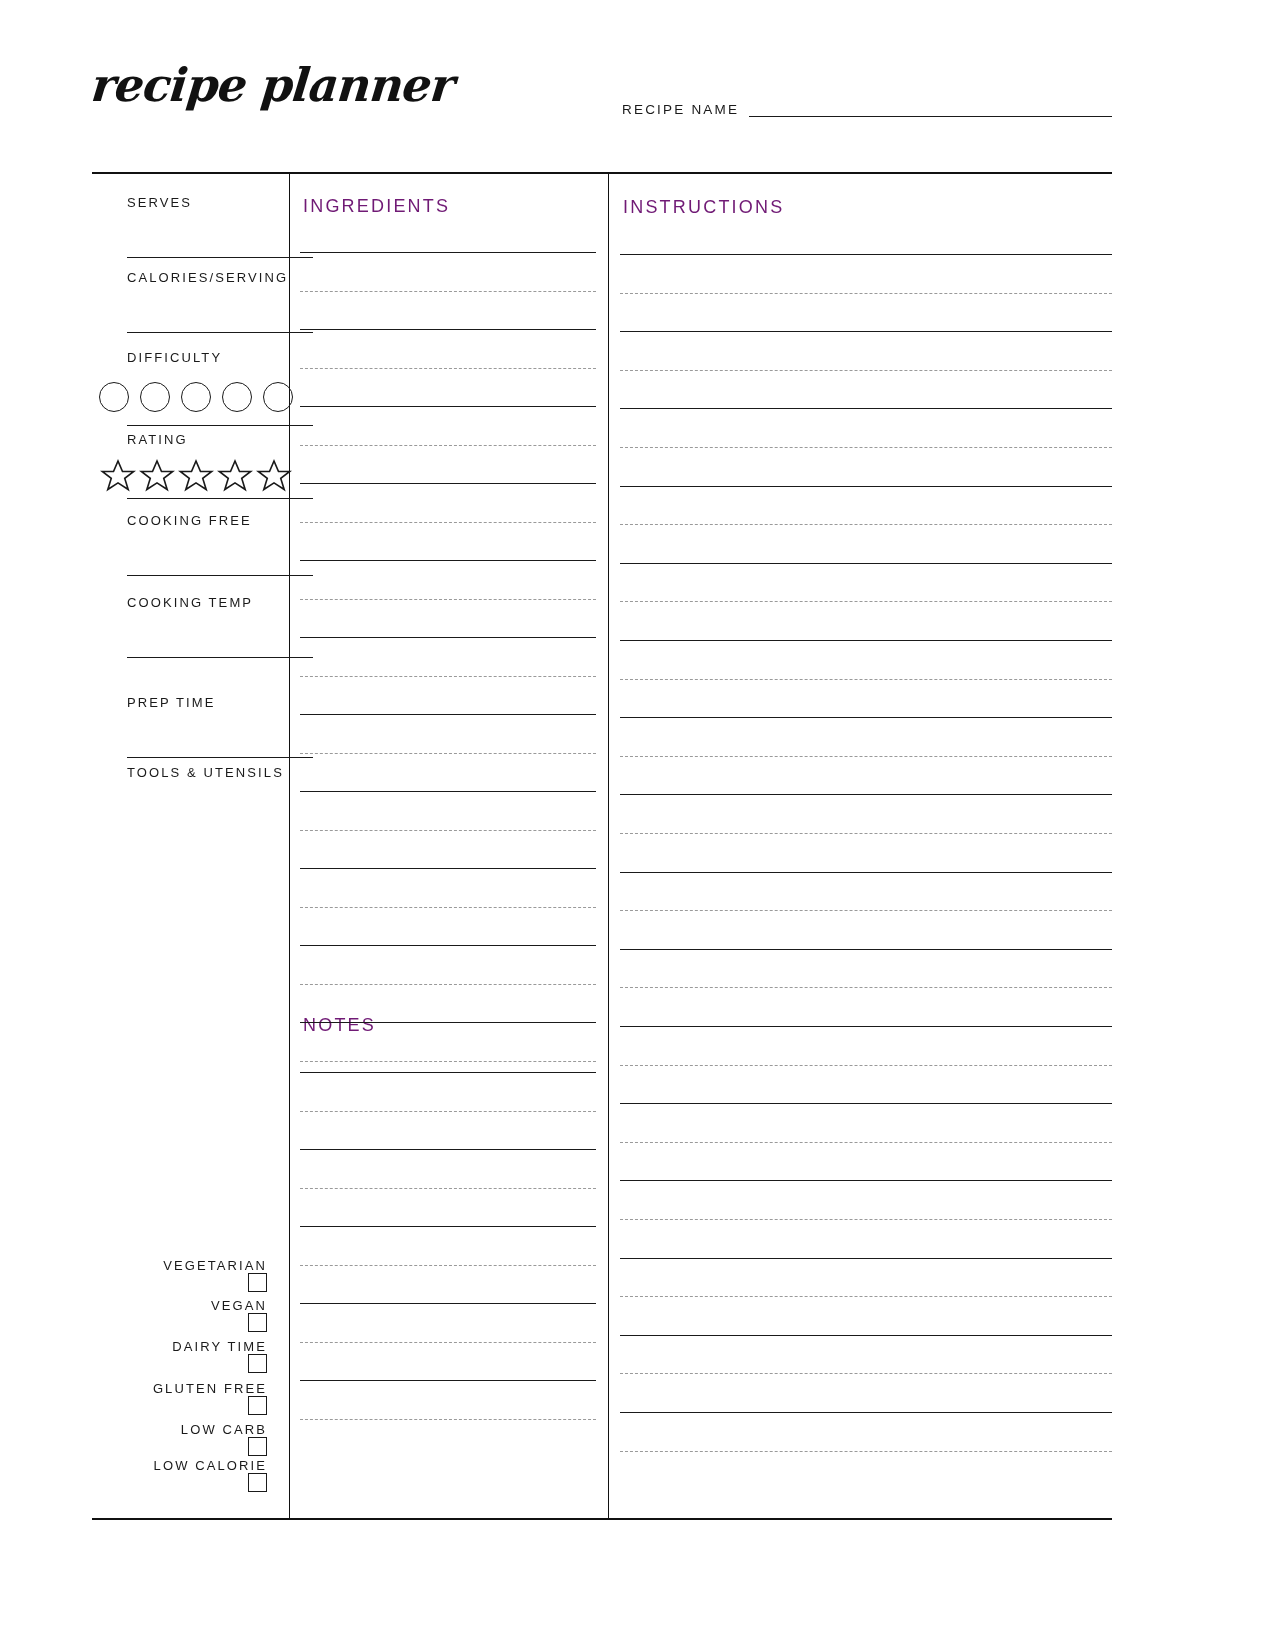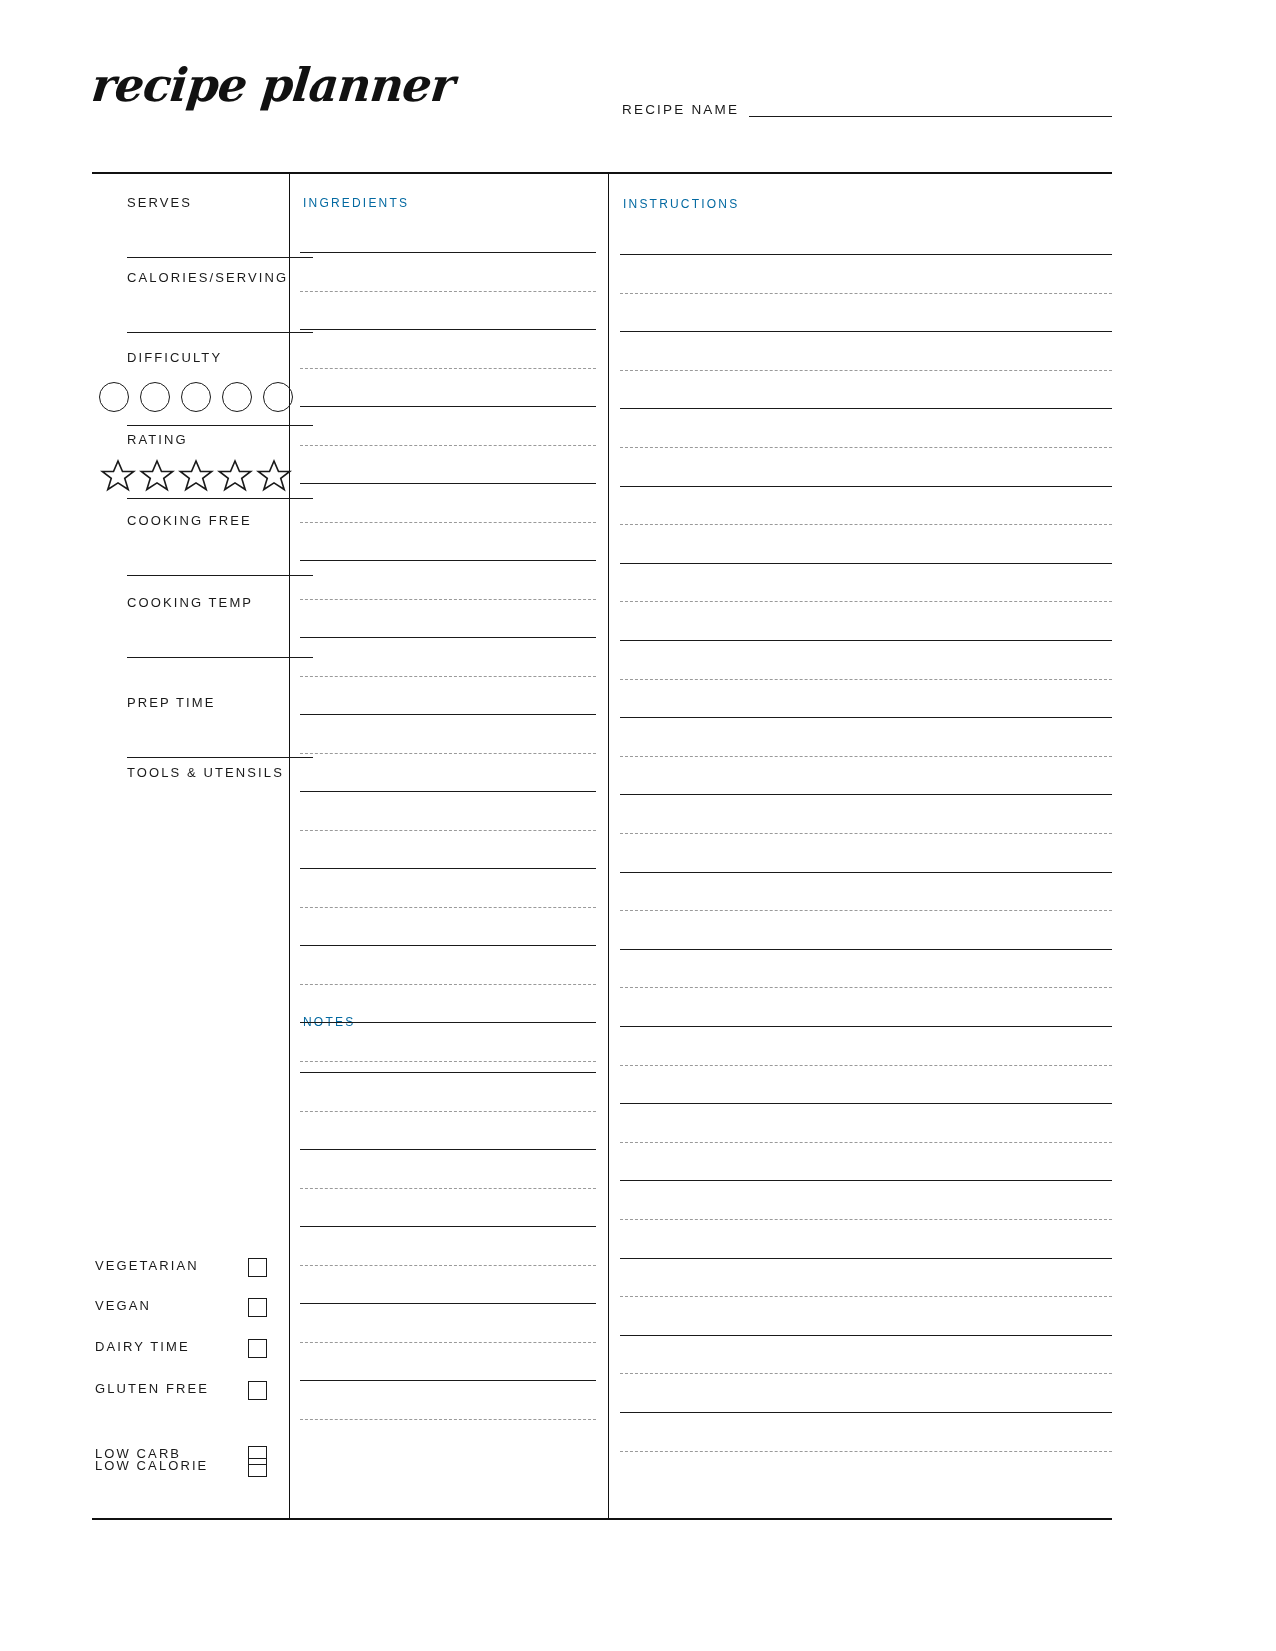--- a/index.html
+++ b/index.html
@@ -77,23 +77,23 @@
     position: absolute;
     top: 172px;
     height: 1346px;
     border-left: 1.6px solid #111;
   }
   .vline-1 { left: 289px; }
   .vline-2 { left: 608px; }
 
   .col-head {
     position: absolute;
-    font-size: 12px;
+    font-size: 18px;
     letter-spacing: 2.2px;
-    color: #0369a1;
+    color: #701a75;
   }
 
   
   .lfield {
     position: absolute;
     left: 95px;
     width: 186px;
     margin-left: 32px;
   }
   .lfield .lbl {
@@ -123,22 +123,23 @@
   .diet {
     position: absolute;
     left: 95px;
     width: 186px;
   }
   .diet-row {
     position: absolute;
     left: 0;
     width: 172px;
     display: flex;
-    align-items: flex-start;
+    align-items: flex-end;
     justify-content: space-between;
+    flex-direction: column;
   }
   .diet-row .d-lbl {
     font-size: 13px;
     letter-spacing: 2.1px;
     white-space: nowrap;
   }
   .diet-row .box {
     width: 19px; height: 19px;
     border: 1.5px solid #1a1a1a;
   }
@@ -247,21 +248,21 @@
       <span class="box"></span>
     </div>
     <div class="diet-row" style="top:1339px;">
       <span class="d-lbl">DAIRY TIME</span>
       <span class="box"></span>
     </div>
     <div class="diet-row" style="top:1381px;">
       <span class="d-lbl">GLUTEN FREE</span>
       <span class="box"></span>
     </div>
-    <div class="diet-row" style="top:1422px;margin-top:24px;">
+    <div class="diet-row" style="top:1422px;">
       <span class="d-lbl">LOW CARB</span>
       <span class="box"></span>
     </div>
     <div class="diet-row" style="top:1458px;">
       <span class="d-lbl">LOW CALORIE</span>
       <span class="box"></span>
     </div>
   </div>
 
   <div id="ingredients-lines" class="ruleset" style="left: 300px; top: 0px; width: 296px;">

